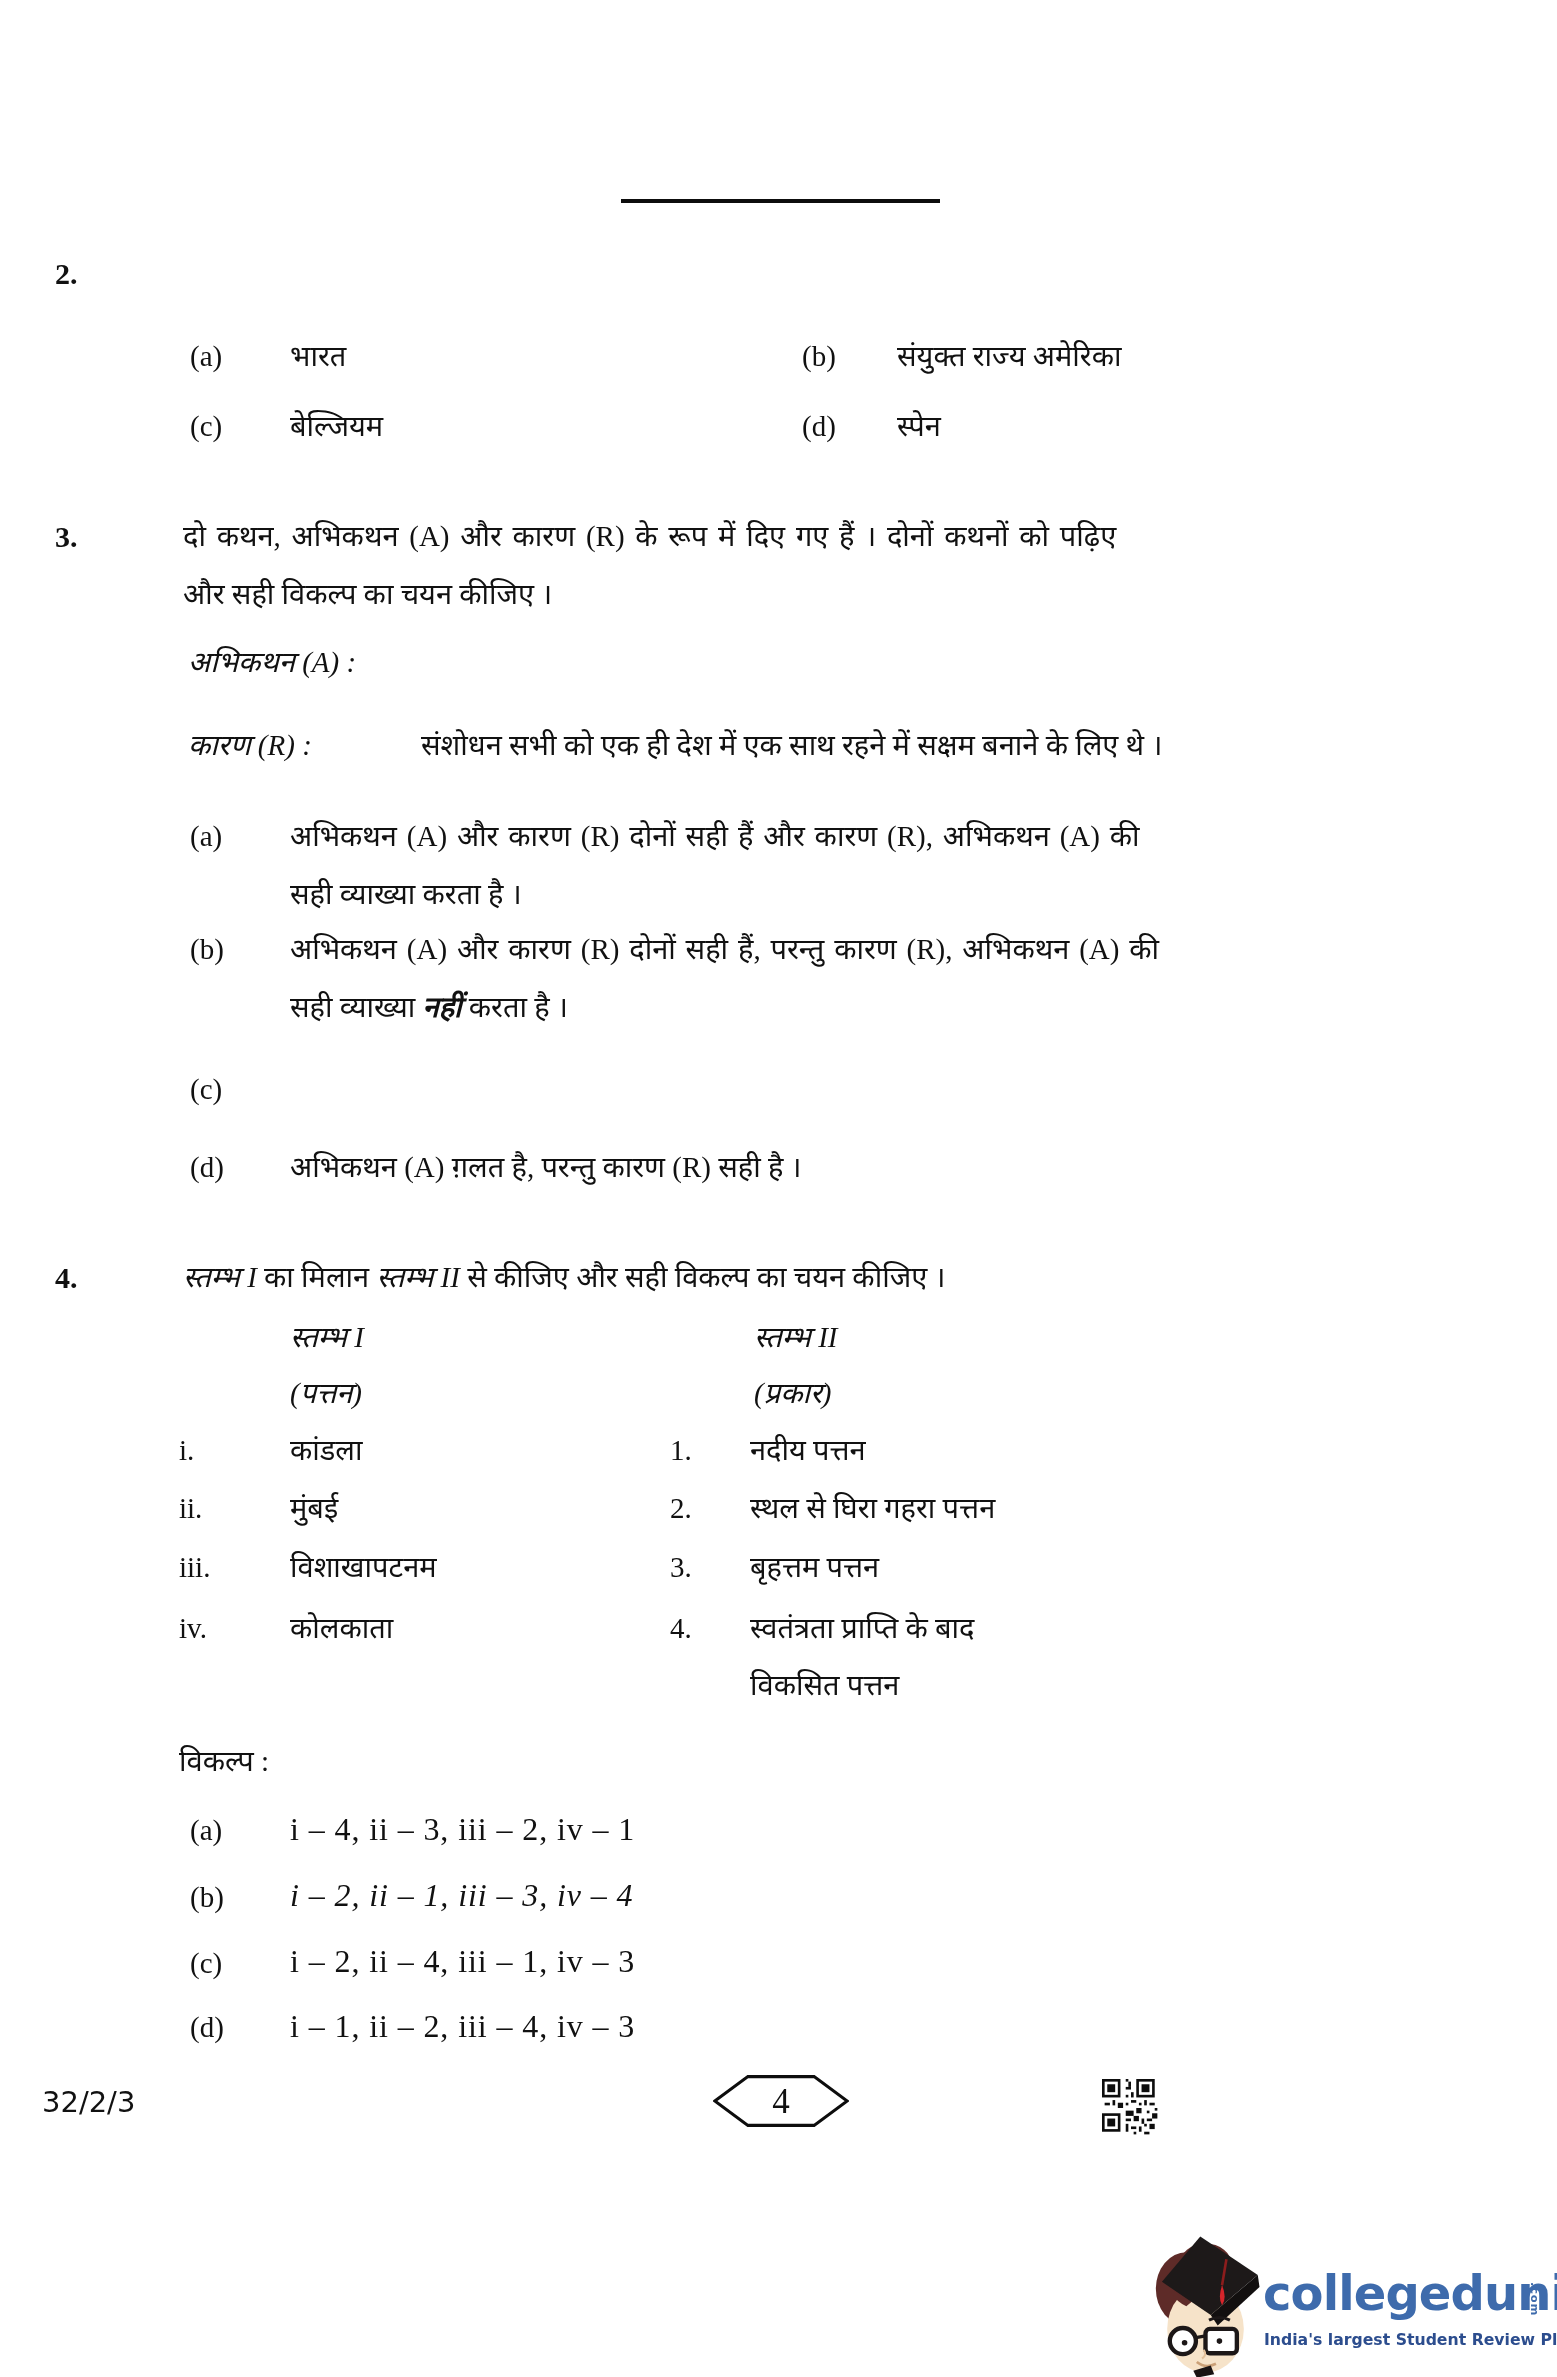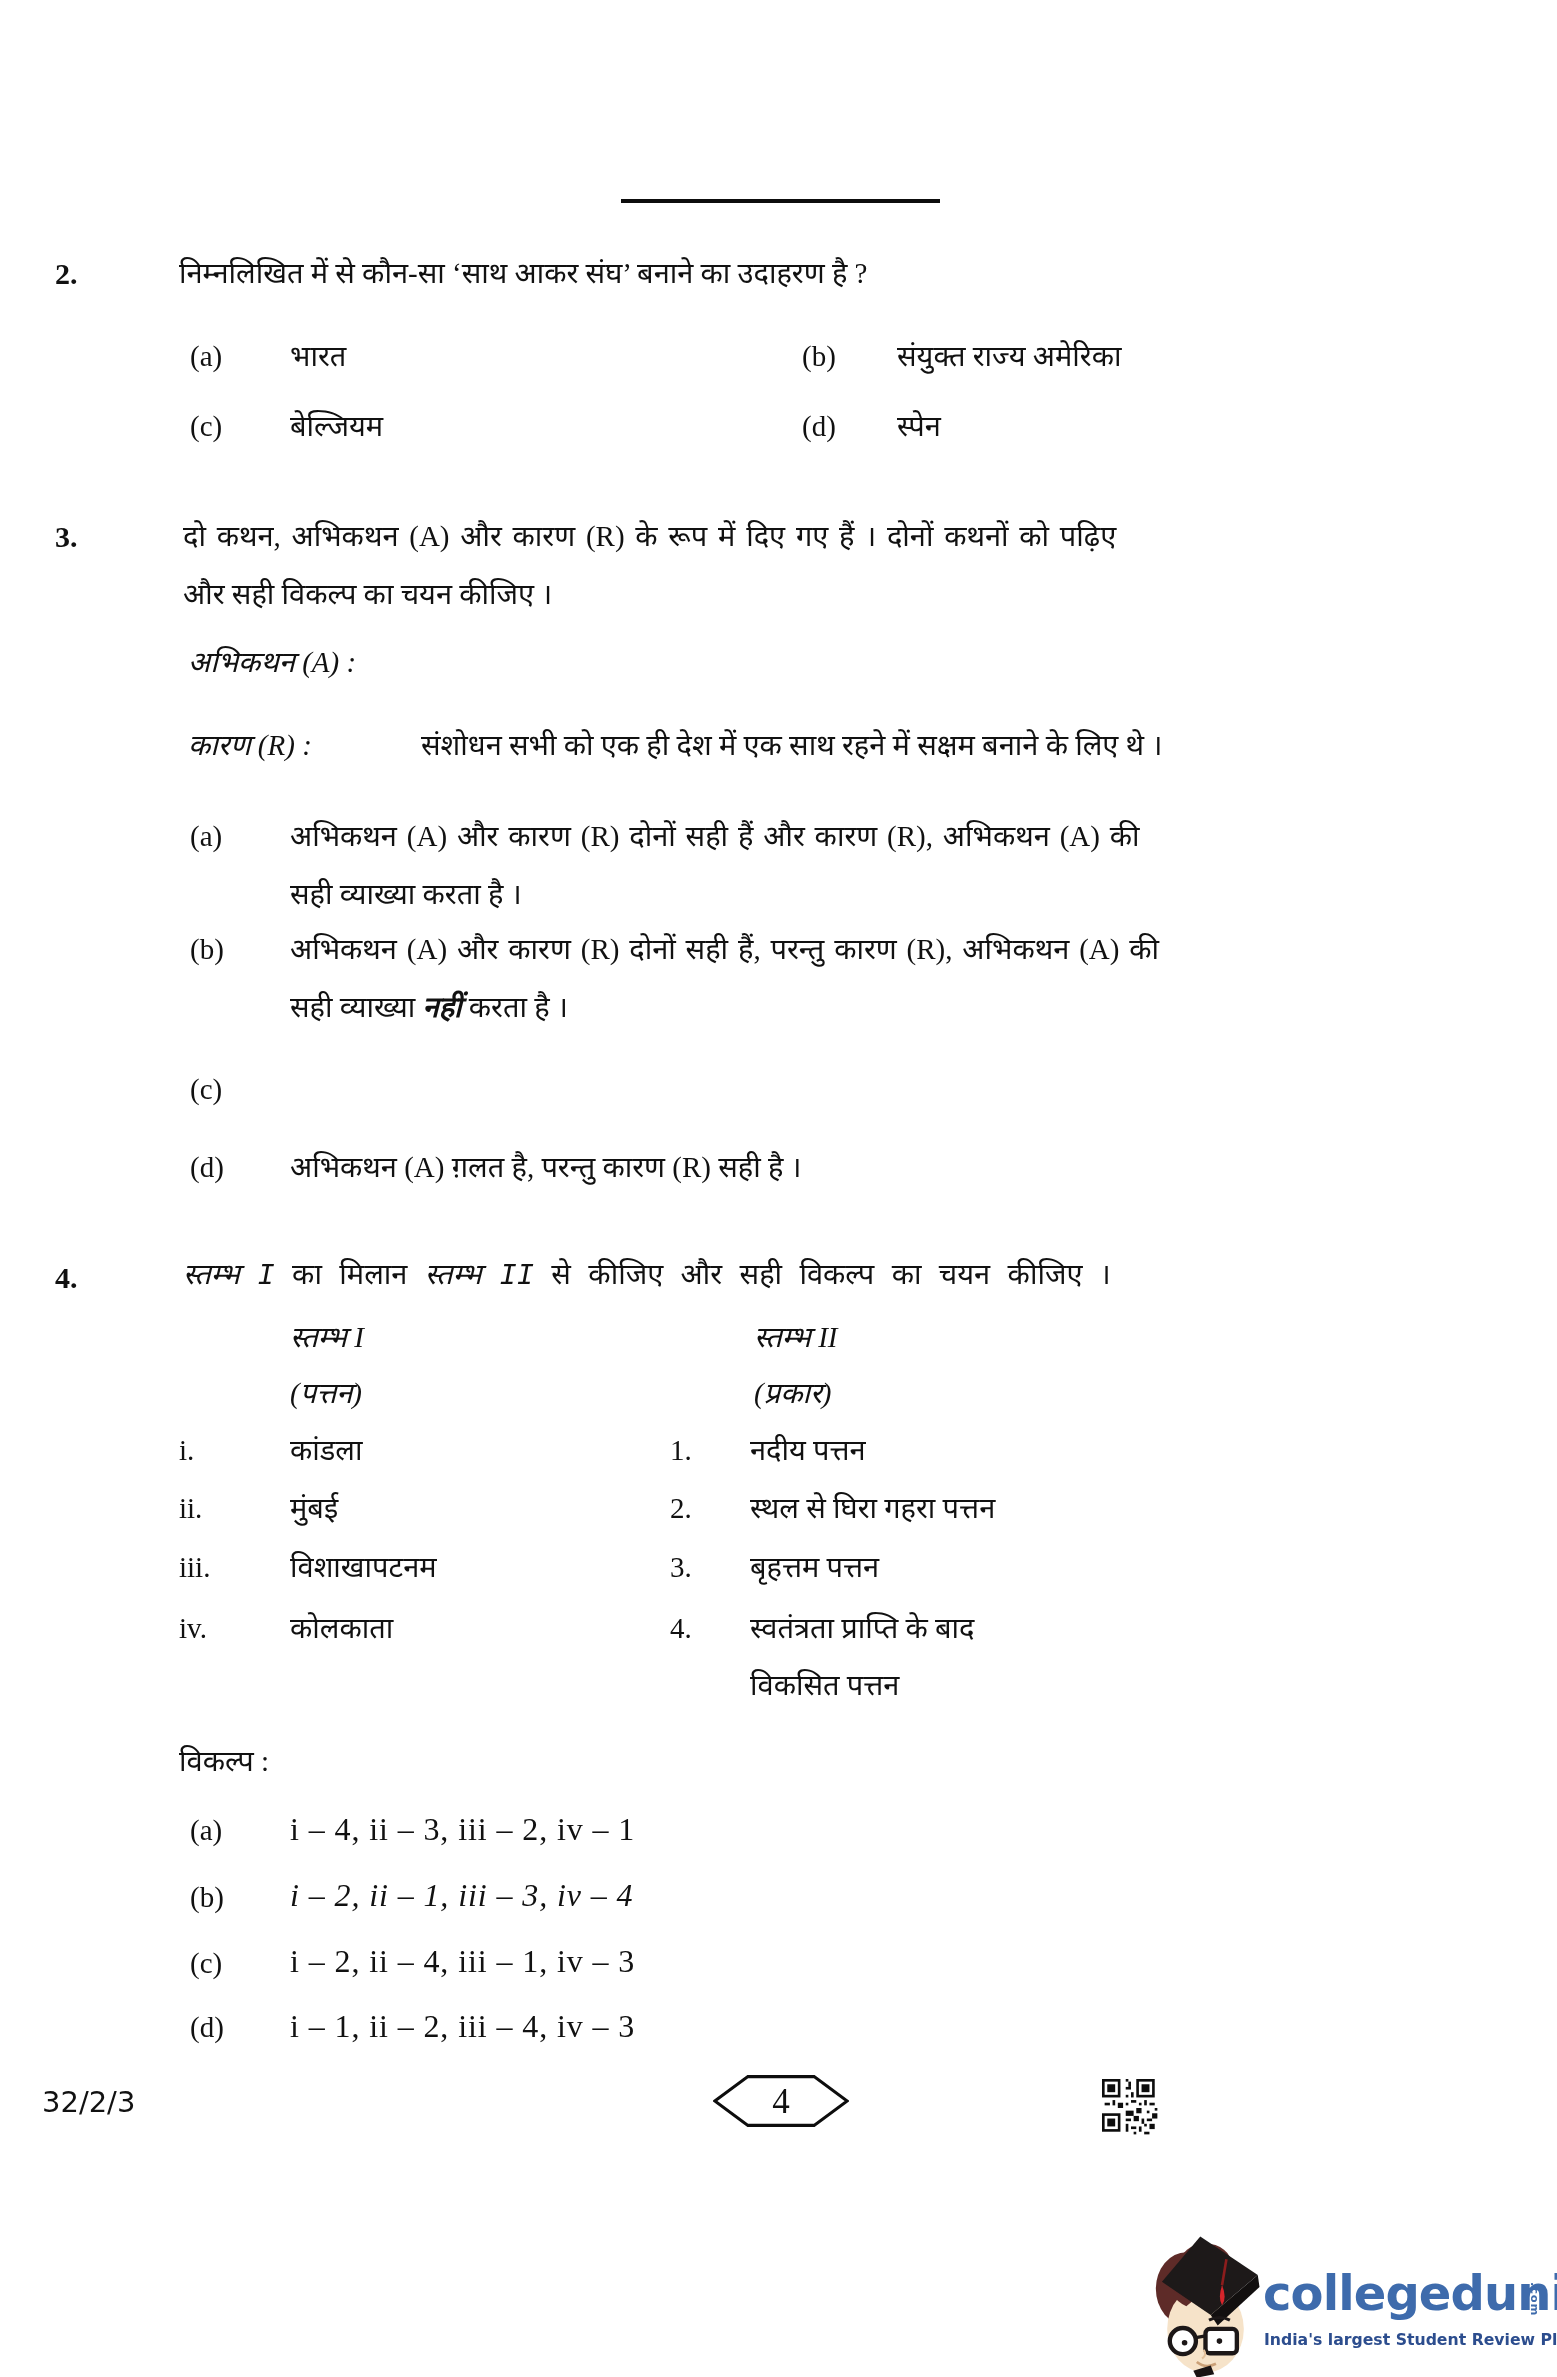--- a/index.html
+++ b/index.html
@@ -39,21 +39,20 @@
   }
 </style>
 </head>
 <body>
 
 <div class="page">
 
   <div class="rule" style="left:621px;top:199px;width:319px;height:4.4px;"></div>
 
   <div class="abs qn" style="left:55px;top:255px;">2.</div>
-  <div class="abs dev" style="left:179px;top:255px;">निम्नलिखित में से कौन-सा ‘साथ आकर संघ’ बनाने का उदाहरण है ?</div>
 
   <div class="abs optl" style="left:190px;top:338px;">(a)</div>
   <div class="abs dev" style="left:290px;top:338px;">भारत</div>
   <div class="abs optl" style="left:802px;top:338px;">(b)</div>
   <div class="abs dev" style="left:897px;top:338px;">संयुक्त राज्य अमेरिका</div>
   <div class="abs optl" style="left:190px;top:408px;">(c)</div>
   <div class="abs dev" style="left:290px;top:408px;">बेल्जियम</div>
   <div class="abs optl" style="left:802px;top:408px;">(d)</div>
   <div class="abs dev" style="left:897px;top:408px;">स्पेन</div>
 
@@ -73,21 +72,21 @@
   <div class="abs optl" style="left:190px;top:931px;">(b)</div>
   <div class="abs dev" style="left:290px;top:931px;word-spacing:2.6px;">अभिकथन (A) और कारण (R) दोनों सही हैं, परन्तु कारण (R), अभिकथन (A) की</div>
   <div class="abs dev" style="left:290px;top:989px;"><span>सही व्याख्या </span><span class="em-bi">नहीं</span><span> करता है ।</span></div>
 
   <div class="abs optl" style="left:190px;top:1071px;">(c)</div>
 
   <div class="abs optl" style="left:190px;top:1149px;">(d)</div>
   <div class="abs dev" style="left:290px;top:1149px;">अभिकथन (A) ग़लत है, परन्तु कारण (R) सही है ।</div>
 
   <div class="abs qn" style="left:55px;top:1259px;">4.</div>
-  <div class="abs dev" style="left:183px;top:1259px;font-family:Liberation Mono, monospace;"><span class="ital">स्तम्भ I</span><span> का मिलान </span><span class="ital">स्तम्भ II</span><span> से कीजिए और सही विकल्प का चयन कीजिए ।</span></div>
+  <div class="abs dev" style="left:183px;top:1259px;"><span class="ital">स्तम्भ I</span><span> का मिलान </span><span class="ital">स्तम्भ II</span><span> से कीजिए और सही विकल्प का चयन कीजिए ।</span></div>
 
   <div class="abs dev ital" style="left:290px;top:1319px;">स्तम्भ I</div>
   <div class="abs dev ital" style="left:754px;top:1319px;">स्तम्भ II</div>
   <div class="abs dev ital" style="left:290px;top:1375px;">(पत्तन)</div>
   <div class="abs dev ital" style="left:754px;top:1375px;">(प्रकार)</div>
 
   <div class="abs optl" style="left:179px;top:1432px;">i.</div>
   <div class="abs dev" style="left:290px;top:1432px;text-align:right;">कांडला</div>
   <div class="abs optl" style="left:670px;top:1432px;">1.</div>
   <div class="abs dev" style="left:750px;top:1432px;">नदीय पत्तन</div>

